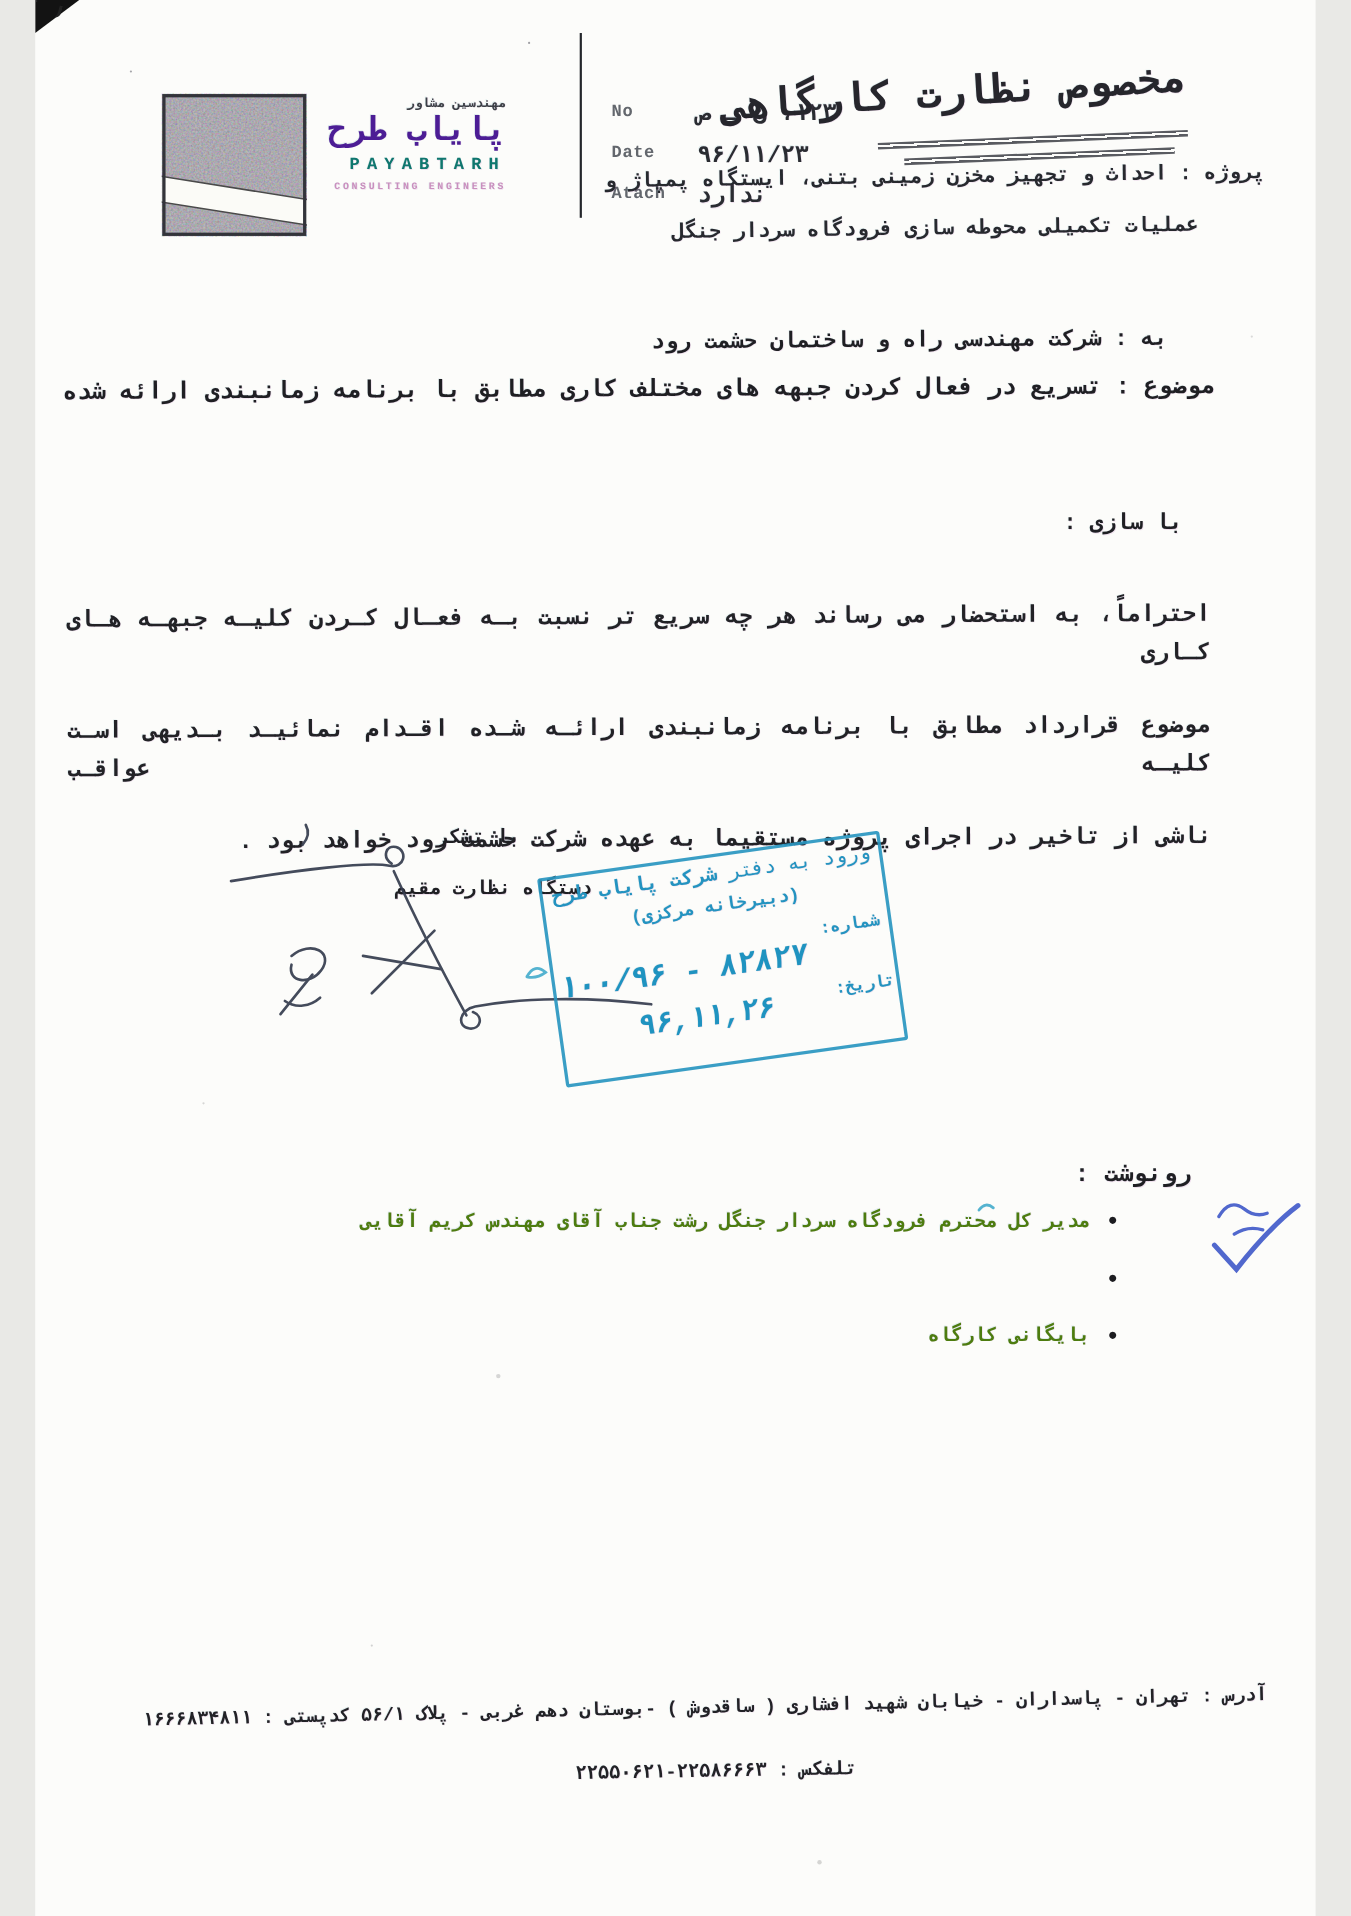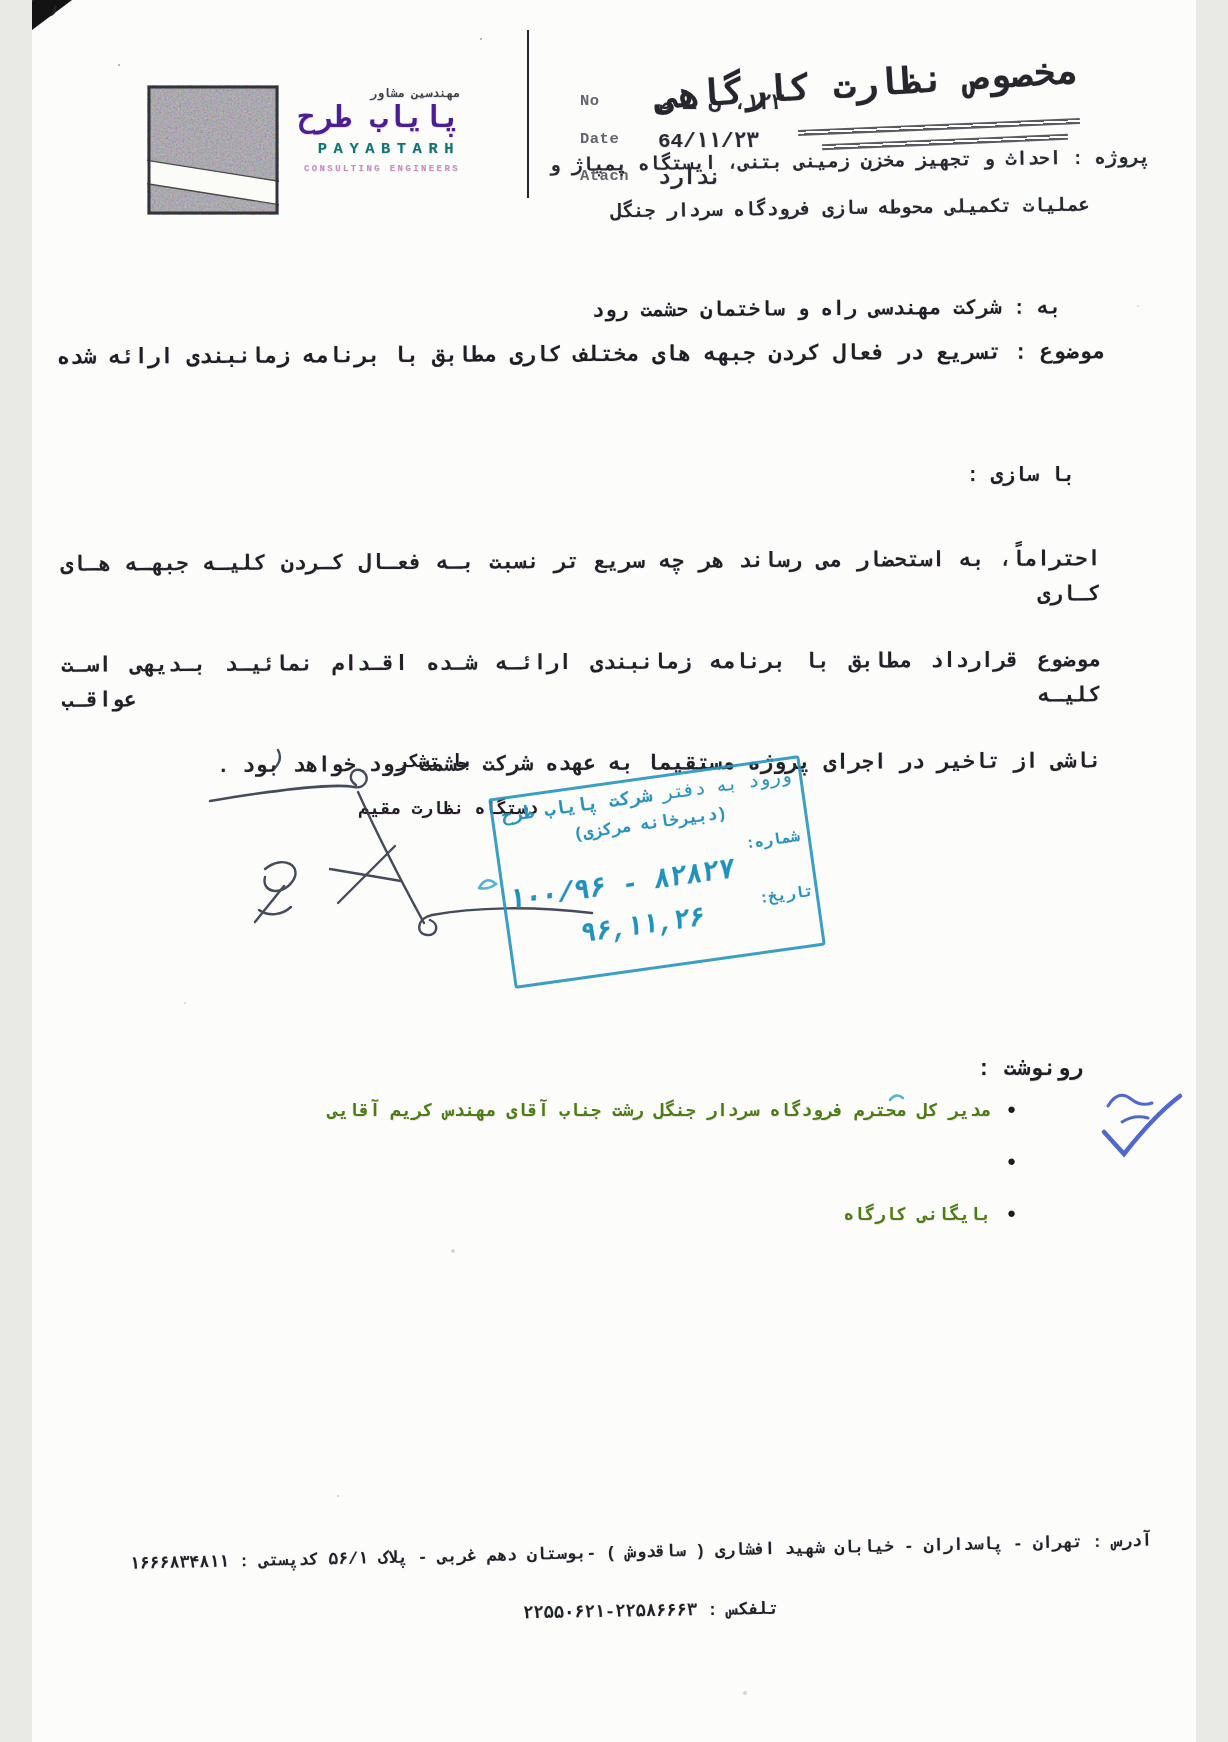--- a/index.html
+++ b/index.html
@@ -22,21 +22,21 @@
   .logo-square{left:115px;top:85px;width:132px;height:130px;}
   .logo-text{left:250px;top:86px;width:178px;text-align:right;}
   .lt-small{font-size:11.5px;color:#3c3f45;font-weight:bold;letter-spacing:0.5px;}
   .lt-name{font-size:30px;font-weight:bold;color:#4c1d95;margin-top:2px;line-height:34px;}
   .lt-latin{font-size:15.5px;font-weight:bold;color:#0f766e;letter-spacing:6.5px;margin-top:4px;white-space:nowrap;}
   .lt-sub{font-size:9px;font-weight:bold;color:#c27cb4;letter-spacing:2.4px;margin-top:3px;white-space:nowrap;opacity:.85;}
 
   .vdivider{left:495px;top:30px;width:2px;height:168px;background:#24262b;}
 
   
-  .meta-row{position:absolute;left:548px;width:210px;height:24px;}
+  .meta-row{position:absolute;left:524px;width:210px;height:24px;}
   .meta-label{position:absolute;left:0;top:0;font-size:15.5px;color:#63676d;font-weight:bold;letter-spacing:0.5px;}
   .meta-value{position:absolute;left:78px;top:-2px;width:130px;text-align:left;font-size:21px;color:#2a2c31;font-weight:bold;}
 
   
   .hand-title{right:118px;top:62px;font-size:37px;font-weight:bold;color:#26262c;transform:rotate(-3.5deg);letter-spacing:-1px;}
   .underline-a,.underline-b{height:6px;background:linear-gradient(#3d3f46 32%,transparent 32%,transparent 64%,#3d3f46 64%);transform:rotate(-2.4deg);opacity:.85;}
   .underline-a{left:766px;top:124px;width:282px;}
   .underline-b{left:790px;top:139px;width:246px;}
   .proj{font-size:18.5px;font-weight:bold;color:#27292e;transform:rotate(-0.8deg);}
   .proj1{right:46px;top:150px;}
@@ -116,21 +116,21 @@
   </div>
 
   <div class="abs vdivider"></div>
 
   <div class="meta-row" style="top:92px;">
     <span class="meta-label">No</span>
     <span class="meta-value rtl scan">۱۲۳، ن ـ ص</span>
   </div>
   <div class="meta-row" style="top:130px;">
     <span class="meta-label">Date</span>
-    <span class="meta-value ltr scan">64/۱۱/۲۳</span>
+    <span class="meta-value ltr scan">۹۶/۱۱/۲۳</span>
   </div>
   <div class="meta-row" style="top:167px;">
     <span class="meta-label">Atach</span>
     <span class="meta-value rtl scan">ندارد</span>
   </div>
 
   <div class="abs hand-title rtl scan">مخصوص نظارت کارگاهی</div>
   <div class="abs underline-a"></div>
   <div class="abs underline-b"></div>
   <div class="abs proj proj1 rtl scan">پروژه : احداث و تجهیز مخزن زمینی بتنی، ایستگاه پمپاژ و</div>

